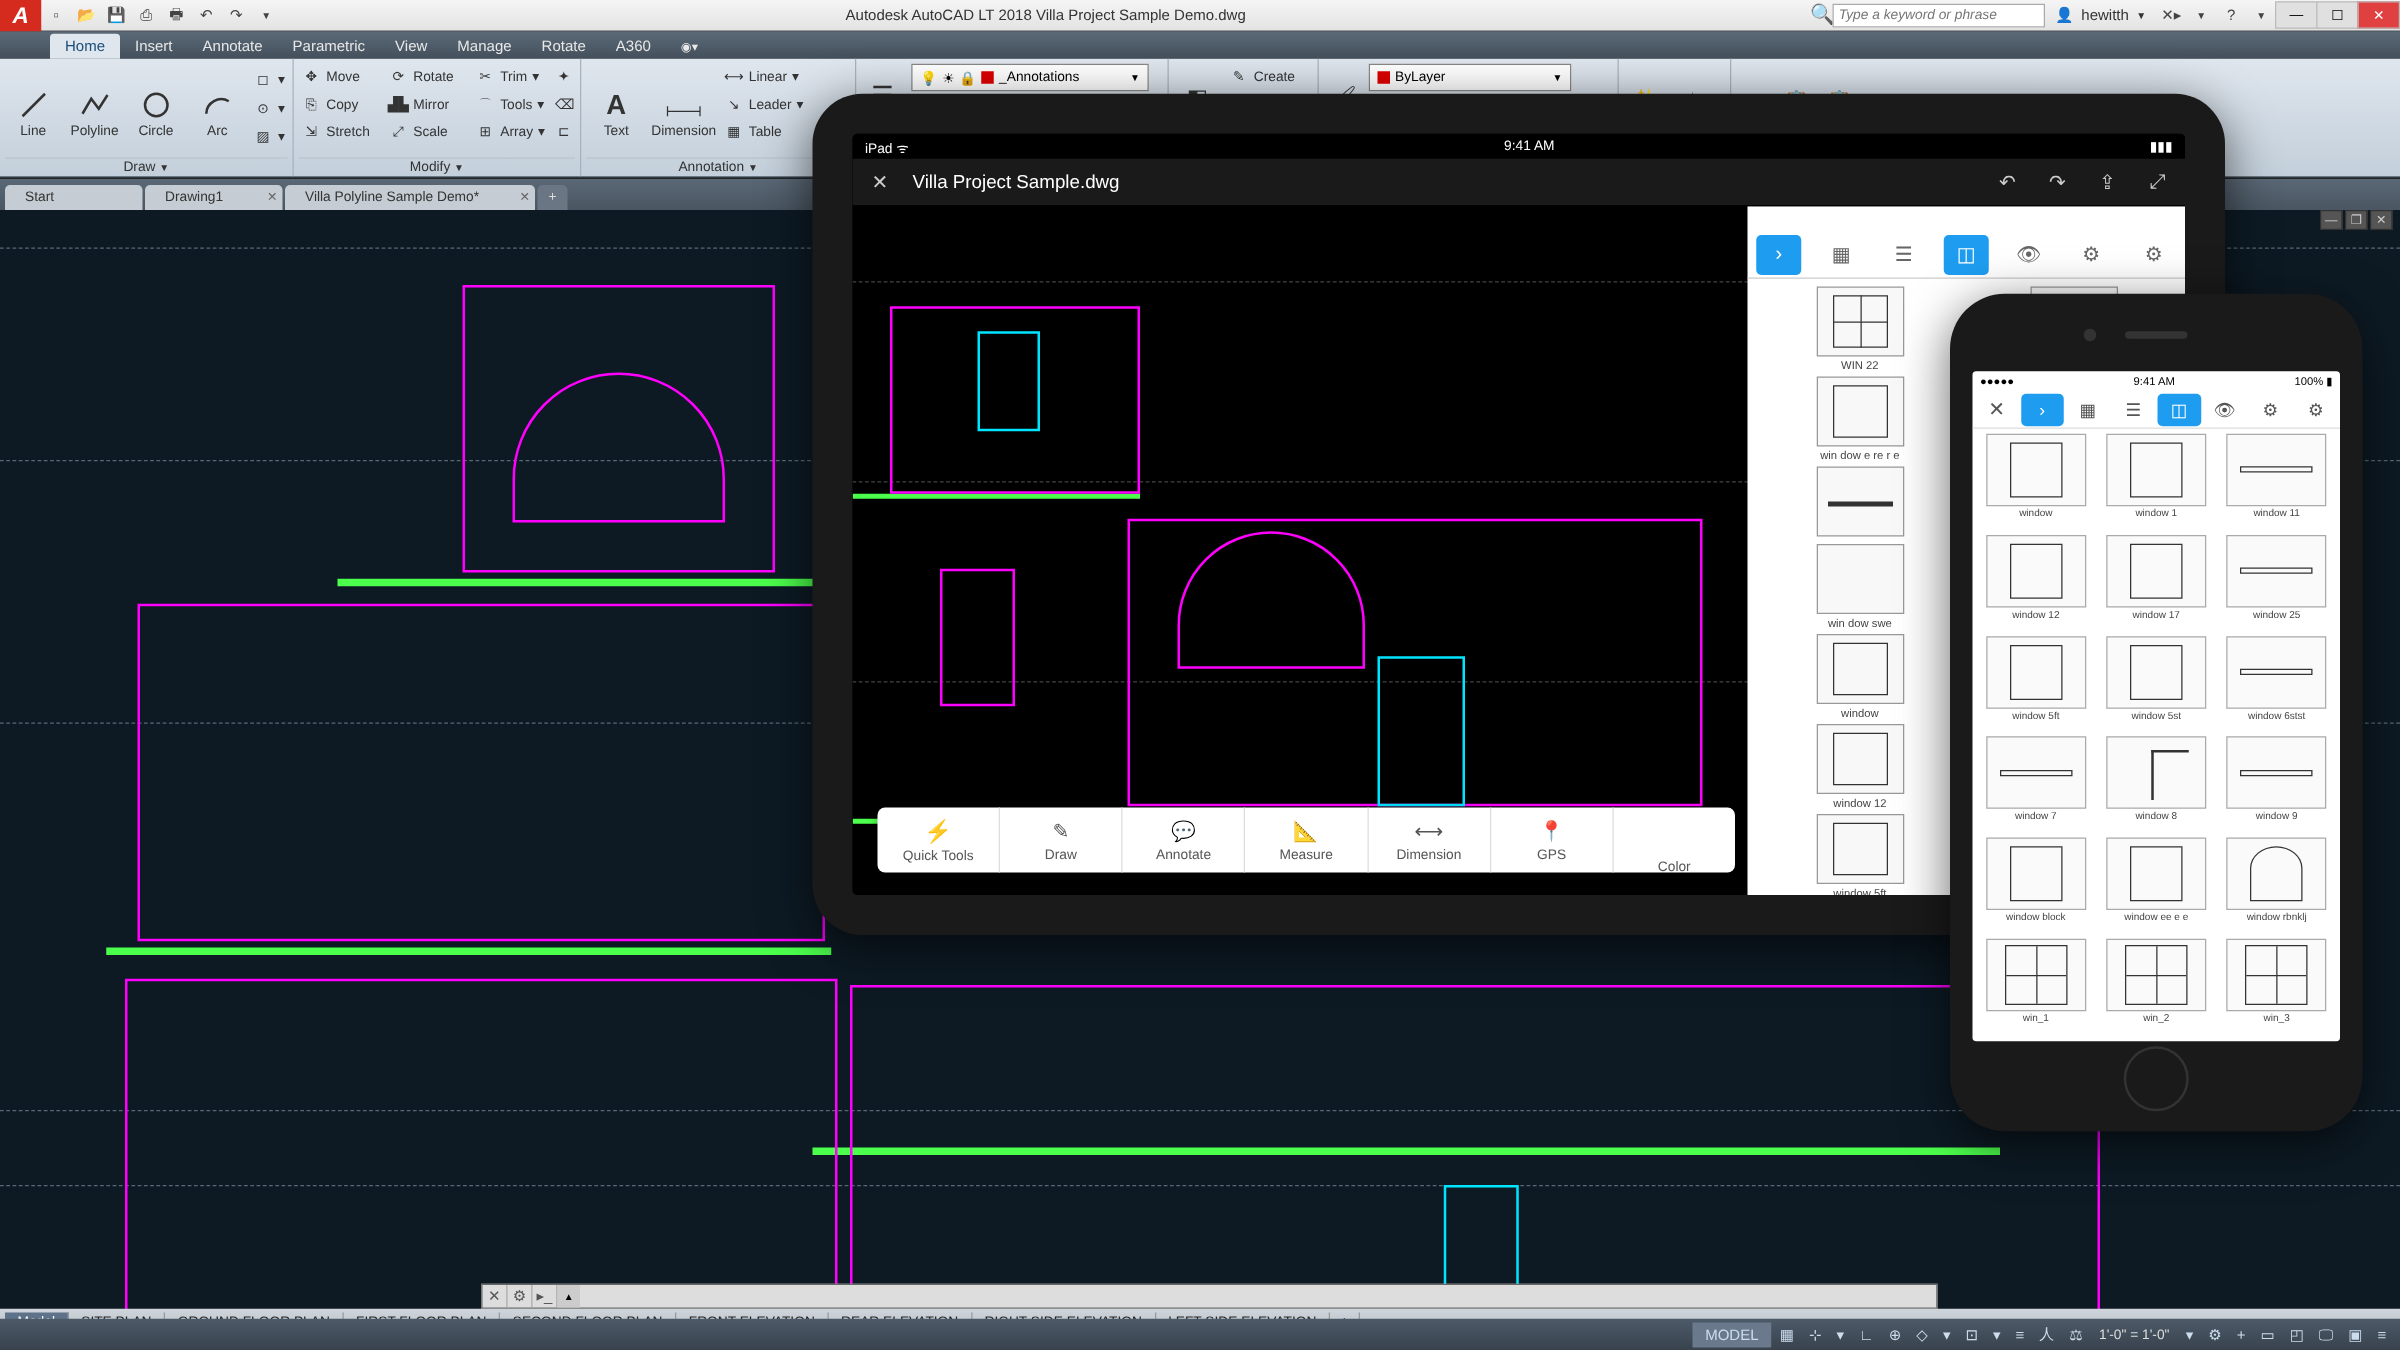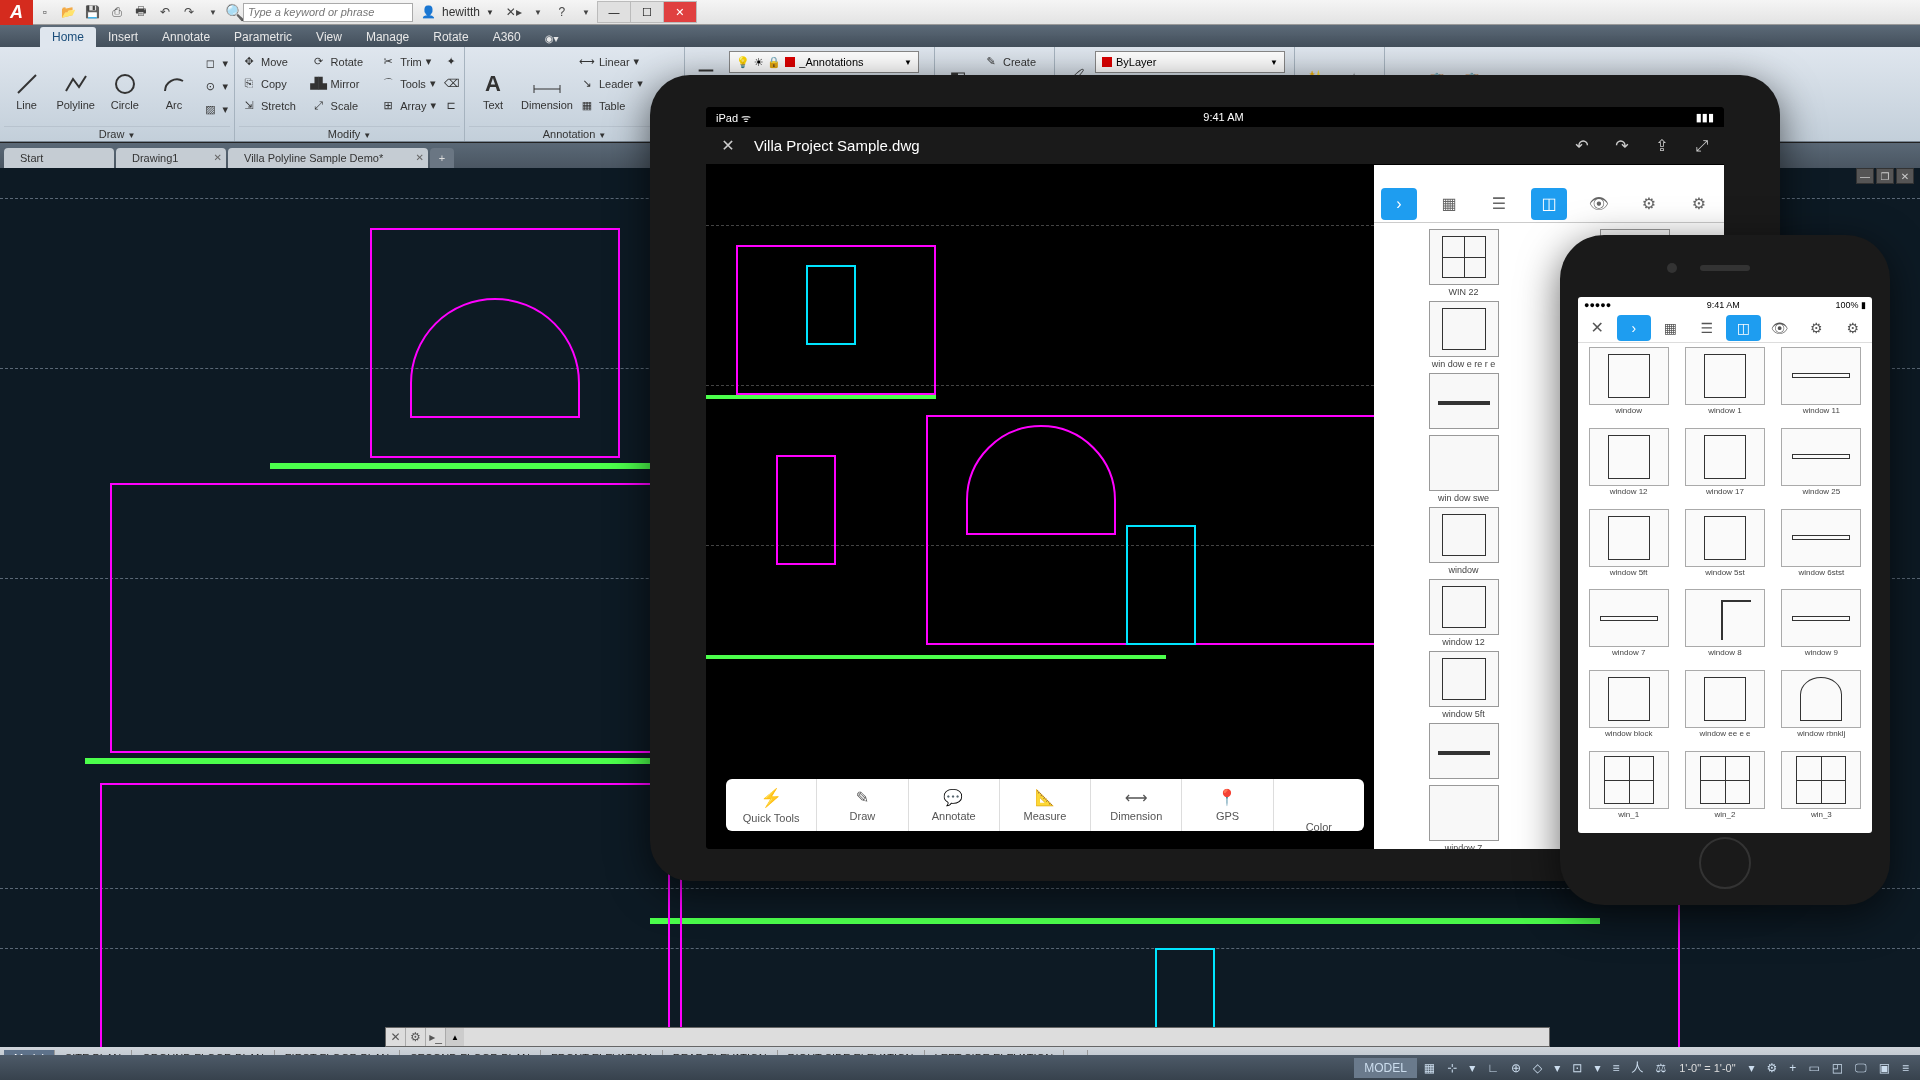--- a/index.html
+++ b/index.html
@@ -61,21 +61,21 @@
 .layout-tab.plus { padding:2px 8px; }
 
 
 .statusbar { position:absolute; left:0; right:0; bottom:0; height:25px; background:linear-gradient(#4d5a68,#37424d); display:flex; align-items:center; color:#ddd; font-size:11px; }
 .status-right { margin-left:auto; display:flex; align-items:center; gap:2px; padding-right:6px; }
 .status-btn { padding:3px 5px; cursor:pointer; color:#cde; font-size:12px;}
 .status-btn.active-model { background:#6a7a8c; padding:3px 10px; }
 .scale-text { padding:0 6px; }
 
 
-.ipad { position:absolute; top:75px; left:650px; width:1130px; height:806px; background:#1a1a1a; border-radius: 40px; padding: 32px 56px; box-shadow: 0 10px 40px rgba(0,0,0,0.6); }
+.ipad { position:absolute; top:75px; left:650px; width:1130px; height:673px; background:#1a1a1a; border-radius: 40px; padding: 32px 32px; box-shadow: 0 10px 40px rgba(0,0,0,0.6); }
 .ipad-screen { width:100%; height:100%; background:#000; border-radius:4px; overflow:hidden; display:flex; flex-direction:column; position:relative;}
 .ipad-status { height:20px; background:#000; display:flex; align-items:center; justify-content:space-between; color:#fff; font-size:11px; padding:0 10px;}
 .ipad-header { height:38px; background:#1a1a1a; display:flex; align-items:center; color:#fff; padding:0 8px; gap:12px; border-bottom:1px solid #000;}
 .ipad-title { font-size:15px; flex:1;}
 .ipad-hbtn { width:28px; height:28px; display:flex; align-items:center; justify-content:center; color:#ccc; font-size:16px; cursor:pointer;}
 .ipad-canvas { flex:1; background:#000; position:relative; overflow:hidden;}
 .ipad-bottom-toolbar { position:absolute; bottom:18px; left:20px; right:360px; height:52px; background:#fff; border-radius:6px; display:flex; box-shadow:0 2px 8px rgba(0,0,0,0.3);}
 .ipad-tool { flex:1; display:flex; flex-direction:column; align-items:center; justify-content:center; border-right:1px solid #ddd; font-size:11px; color:#555; cursor:pointer; gap:3px;}
 .ipad-tool:last-child { border-right:none;gap:44px; }
 .ipad-tool .dot-red { width:16px; height:16px; border-radius:50%; background:#e53935;}
@@ -124,20 +124,21 @@
 <div class="qat">
   <div class="logo-A">A</div>
   <div class="qat-btn">▫</div>
   <div class="qat-btn">📂</div>
   <div class="qat-btn">💾</div>
   <div class="qat-btn">⎙</div>
   <div class="qat-btn">🖶</div>
   <div class="qat-btn">↶</div>
   <div class="qat-btn">↷</div>
   <div class="qat-btn" style="font-size:8px;">▼</div>
+  <div class="title-center">Autodesk AutoCAD LT 2018    Villa Project Sample Demo.dwg</div>
   <div style="width:18px; text-align:center; color:#888;">🔍</div>
   <input class="search-keyword" placeholder="Type a keyword or phrase" style="">
   <div class="user-area">
     <span>👤</span>
     <span>hewitth</span>
     <span style="font-size:8px;">▼</span>
   </div>
   <div class="qat-btn">✕▸</div>
   <div class="qat-btn" style="font-size:8px;">▼</div>
   <div class="qat-btn">?</div>
@@ -305,21 +306,21 @@
     </div>
     <div class="panel-title">&nbsp;</div>
   </div>
 
   <div class="ribbon-panel" style="width:240px;">
     <div style="display:flex; gap:6px; padding-top:2px; align-items:flex-start;">
       <div class="big-tool" style="width:30px; height:40px;">
           <span style="font-size:18px;">🖌</span>
         </div>
       <div style="display:flex; flex-direction:column; gap:2px;">
-        <div class="layers-combo" style="width:190px;">
+        <div class="layers-combo" style="width:162px;">
           <span style="width:10px;height:10px;background:#d00;display:inline-block;"></span>
           <span>ByLayer</span>
           <span style="margin-left:auto;font-size:8px;">▼</span>
         </div>
       </div>
     </div>
     <div class="panel-title">&nbsp;</div>
   </div>
 
   <div class="ribbon-panel" style="width:90px;">

